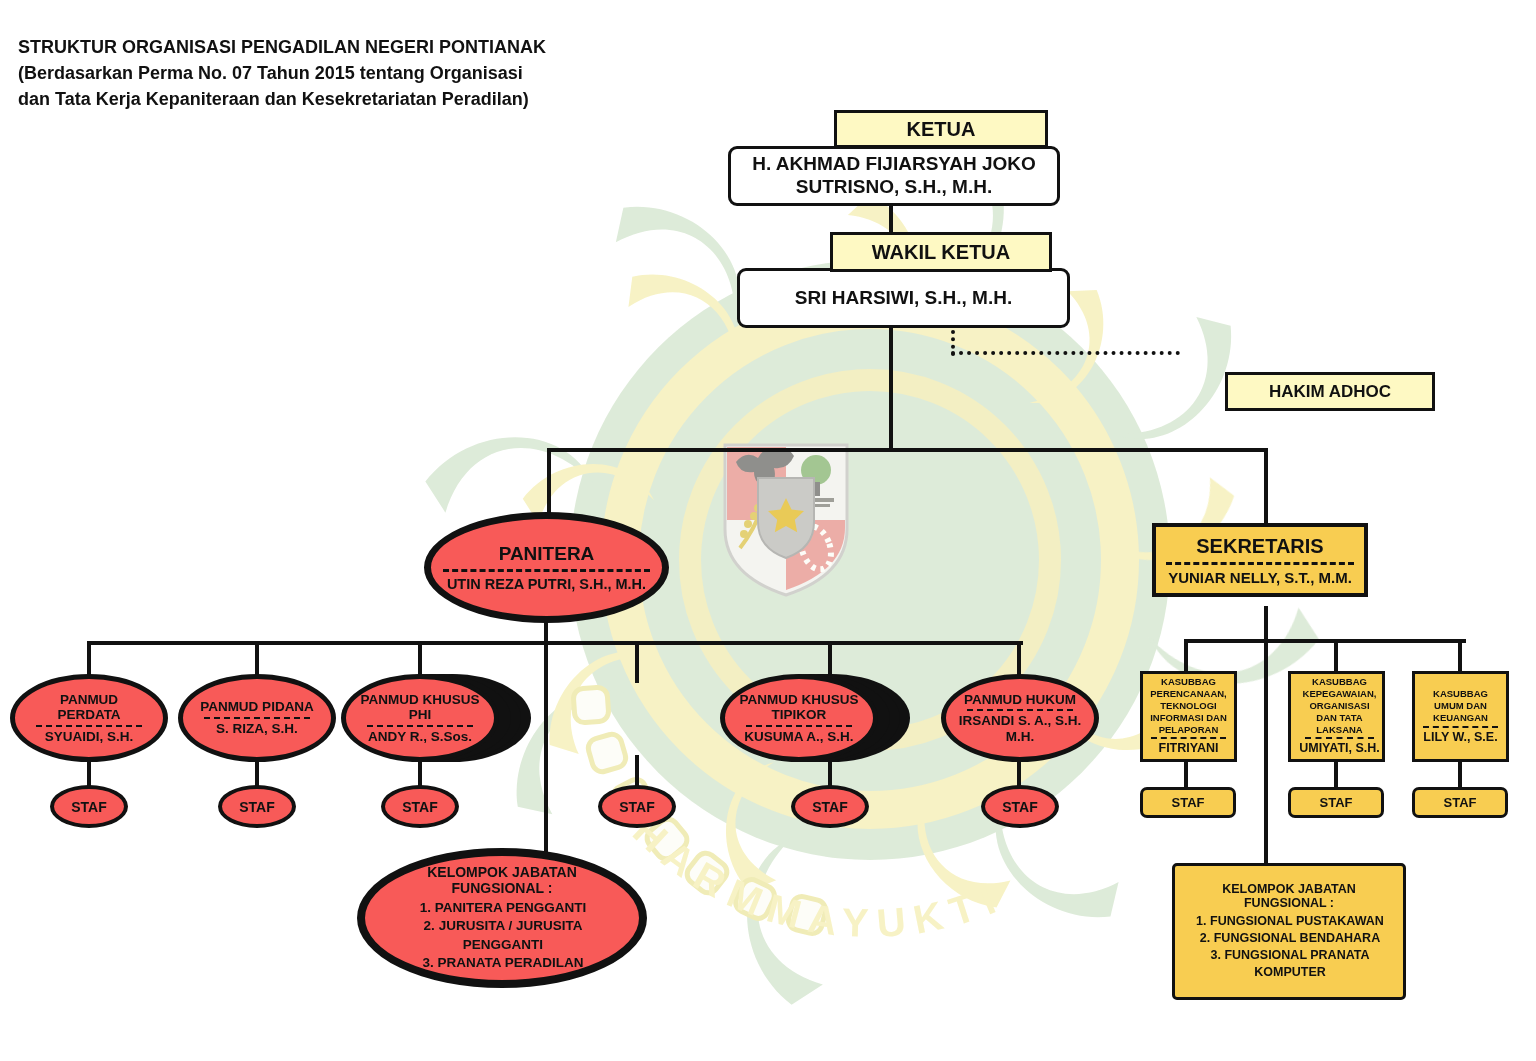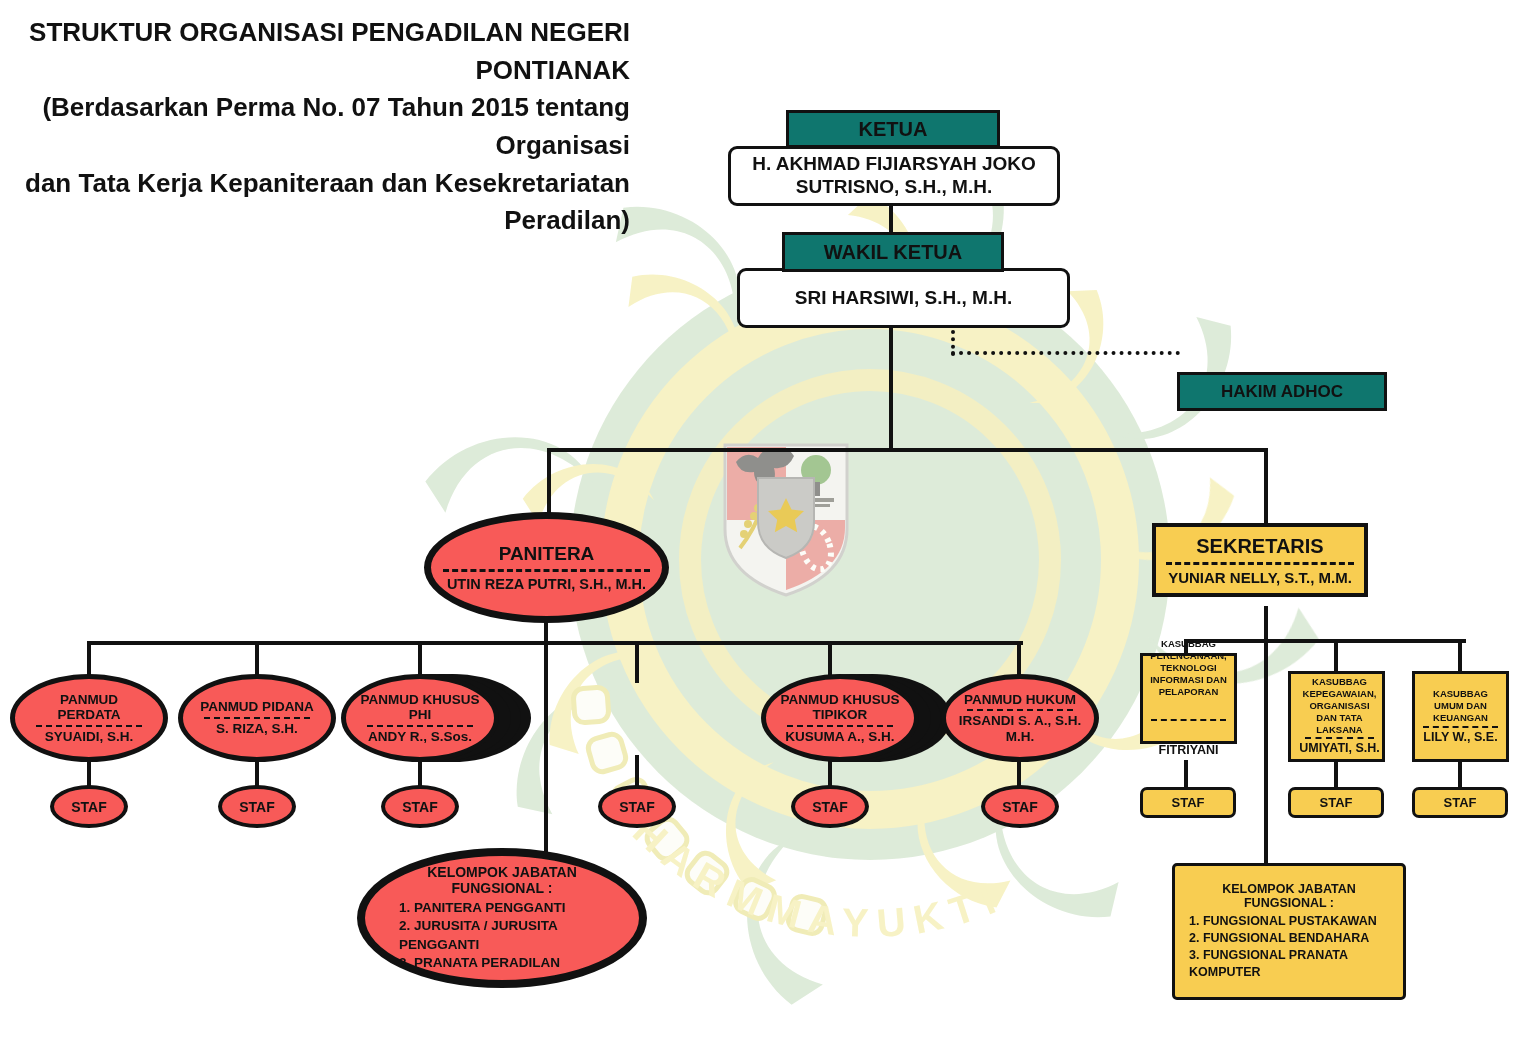--- a/index.html
+++ b/index.html
@@ -4,37 +4,37 @@
 <style>
   html,body{margin:0;padding:0;background:#fff;}
   #canvas{position:relative;width:1536px;height:1061px;background:#fff;overflow:hidden;
           font-family:"Liberation Sans",sans-serif;color:#111;}
   #watermark{position:absolute;left:0;top:0;z-index:0;}
   .ln{position:absolute;background:#111;z-index:1;}
   .dotv{position:absolute;border-left:4px dotted #111;z-index:1;}
   .doth{position:absolute;border-top:4px dotted #111;z-index:1;}
   .box{position:absolute;z-index:2;display:flex;flex-direction:column;align-items:center;
        justify-content:center;text-align:center;font-weight:bold;box-sizing:border-box;}
-  .green{background:#0f766e;border:3px solid #111;}
+  .green{background:#fef9c3;border:3px solid #111;margin-left:48px;}
   .whitebox{background:#fff;border:3px solid #111;border-radius:9px;}
   .yellow{background:#f8cd51;border:3px solid #111;}
   .red-ellipse{position:absolute;z-index:2;background:#f85a58;border-radius:50%;
        display:flex;flex-direction:column;align-items:center;justify-content:center;
        text-align:center;font-weight:bold;box-sizing:border-box;}
   .divider{border-top:3px dashed #111;width:90%;margin:4px 0;}
   .divider.thin{border-top-width:2px;width:86%;margin:2px 0;}
   .stacked{box-shadow:12px 0 0 #111,22px 0 0 #111,32px 0 0 #111;}
-  .title{position:absolute;z-index:2;font-weight:bold;text-align:right;font-size:26px;line-height:1.45;}
+  .title{position:absolute;z-index:2;font-weight:bold;text-align:left;font-size:18px;line-height:1.45;margin-top:20px;}
   .panmud{width:158px;height:88px;border-width:5px;border-style:solid;border-color:#111;font-size:13.5px;line-height:1.15;padding:0 12px;}
   .staf-red{width:78px;height:43px;border-width:4px;font-size:14px;border-style:solid;border-color:#111;}
   .kasubbag{width:97px;height:91px;font-size:9.5px;line-height:1.25;padding:2px;}
   .kasubbag .nm{font-size:12.5px;}
   .stafyellow{width:96px;height:31px;border-radius:7px;font-size:13px;}
   ol.flist{list-style:none;margin:3px 0 0 2px;padding:0;counter-reset:n;text-align:left;}
-  ol.flist li{counter-increment:n;line-height:1.35;}
+  ol.flist li{counter-increment:n;line-height:1.35;text-align:center;}
   ol.flist li::before{content:counter(n) ". ";}
 </style>
 </head>
 <body>
 
 <div id="canvas">
 
   <svg id="watermark" width="1536" height="1061" viewBox="0 0 1536 1061">
     <defs>
       <path id="flame" d="M0,-430 C 62,-398 80,-310 26,-272 C 70,-330 48,-398 -26,-406 Z"></path>
@@ -178,21 +178,21 @@
   <div class="red-ellipse panmud" style="left:178px;top:674px;">
     <span>PANMUD PIDANA</span>
     <div class="divider thin"></div>
     <span>S. RIZA, S.H.</span>
   </div>
   <div class="red-ellipse panmud stacked" style="left:341px;top:674px;">
     <span>PANMUD KHUSUS PHI</span>
     <div class="divider thin"></div>
     <span>ANDY R., S.Sos.</span>
   </div>
-  <div class="red-ellipse panmud stacked" style="left:761px;top:674px;">
+  <div class="red-ellipse panmud stacked" style="left:720px;top:674px;">
     <span>PANMUD KHUSUS TIPIKOR</span>
     <div class="divider thin"></div>
     <span>KUSUMA A., S.H.</span>
   </div>
   <div class="red-ellipse panmud" style="left:941px;top:674px;">
     <span>PANMUD HUKUM</span>
     <div class="divider thin"></div>
     <span>IRSANDI S. A., S.H. M.H.</span>
   </div>
 
@@ -217,21 +217,21 @@
 
   <div class="red-ellipse" style="left:357px;top:848px;width:290px;height:140px;border:8px solid #111;align-items:flex-start;padding:0 32px;">
     <span style="font-size:14px;">KELOMPOK JABATAN FUNGSIONAL :</span>
     <ol class="flist" style="font-size:13.5px;">
         <li>PANITERA PENGGANTI</li>
         <li>JURUSITA / JURUSITA PENGGANTI</li>
         <li>PRANATA PERADILAN</li>
       </ol>
   </div>
 
-  <div class="box yellow kasubbag" style="left:1140px;top:653px;gap:20px;">
+  <div class="box yellow kasubbag" style="left:1140px;top:671px;">
     <span>KASUBBAG PERENCANAAN, TEKNOLOGI INFORMASI DAN PELAPORAN</span>
     <div class="divider thin"></div>
     <span class="nm">FITRIYANI</span>
   </div>
   <div class="box yellow kasubbag" style="left:1288px;top:671px;padding-left:8px;">
     <span>KASUBBAG KEPEGAWAIAN, ORGANISASI DAN TATA LAKSANA</span>
     <div class="divider thin"></div>
     <span class="nm">UMIYATI, S.H.</span>
   </div>
   <div class="box yellow kasubbag" style="left:1412px;top:671px;">

